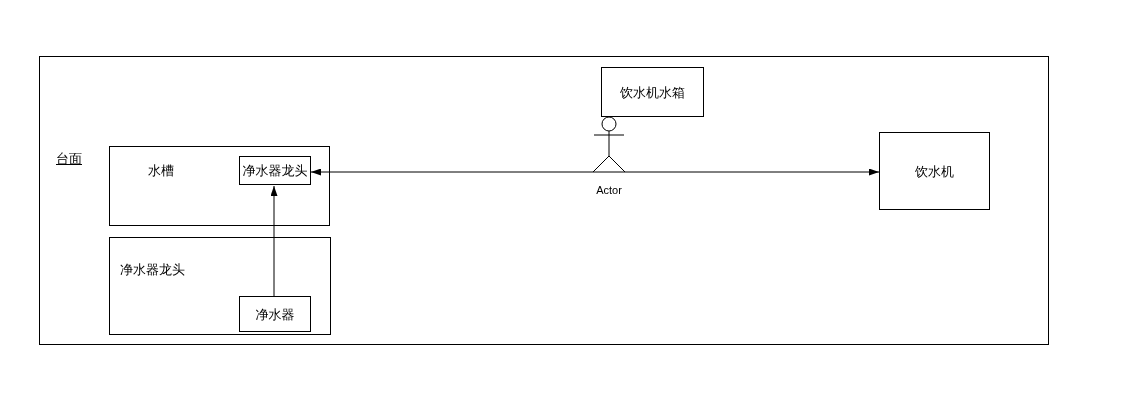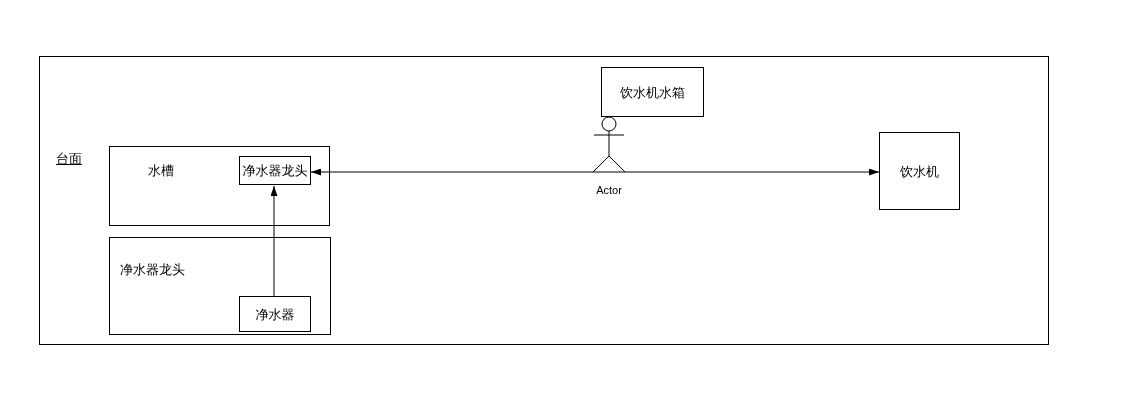--- a/index.html
+++ b/index.html
@@ -94,19 +94,19 @@
   </div>
 
   <div class="node" style="left:239px; top:296px; width:72px; height:36px;">
     <span>净水器</span>
   </div>
 
   <div class="node" style="left:561px; top:67px; width:103px; height:50px;margin-left:40px;">
     <span>饮水机水箱</span>
   </div>
 
-  <div class="node" style="left:879px; top:132px; width:81px; height:78px;">
+  <div class="node" style="left:879px; top:132px; width:111px; height:78px;">
     <span>饮水机</span>
   </div>
 
   <div class="actor-lbl" style="left:579px; top:183px; width:60px;">Actor</div>
 
 </div>
 
 </body></html>

